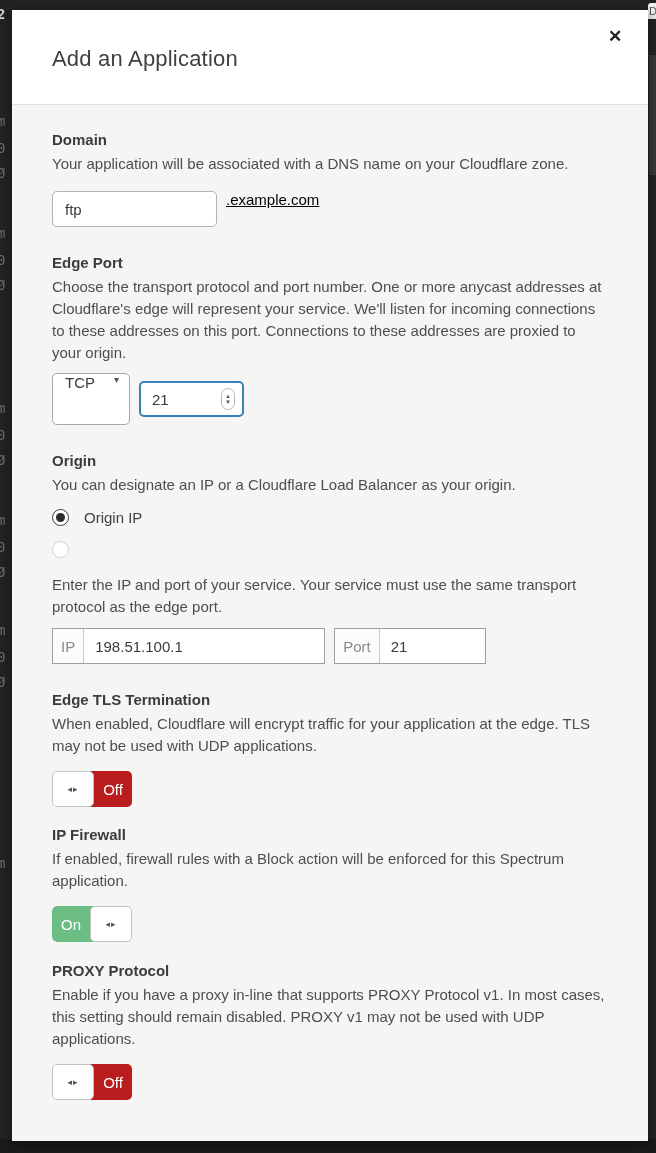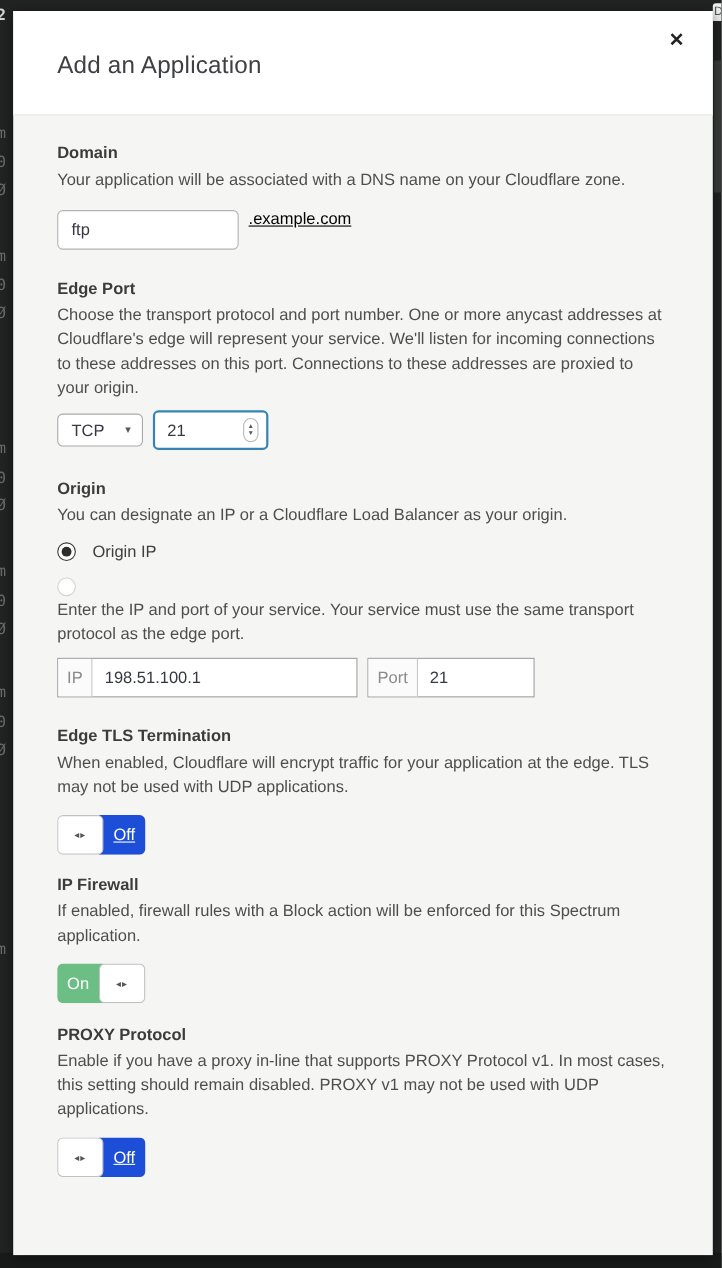--- a/index.html
+++ b/index.html
@@ -52,22 +52,22 @@
     height:36px; border:1px solid #b3b3b3; border-radius:5px; background:#fff;
     font-family:"Liberation Sans", sans-serif; font-size:15px; color:#36393f;
     padding:0 12px; outline:none;
   }
   .domain-row { display:flex; align-items:flex-start; margin-top:16px; }
   .domain-input { width:165px; }
   .domain-suffix { font-size:15px; color:#000000; margin-left:9px;text-decoration:underline; }
 
   .port-row { display:flex; align-items:center; margin-top:9px; gap:9px; }
   .select-box {
-    display:flex; align-items:center; justify-content:space-between;
-    width:78px; height:30px; border:1px solid #a9a9a9; border-radius:5px;
+    display:flex; justify-content:space-between;
+    width:78px; height:52px; border:1px solid #a9a9a9; border-radius:5px;
     background:#fff; padding:0 10px 0 12px; cursor:pointer;
     font-size:15px; color:#36393f;
   }
   .select-chevron { font-size:10px; color:#555; }
   .number-wrap {
     display:flex; align-items:center; justify-content:space-between;
     width:105px; height:36px; border:2px solid #3584b5; border-radius:5px;
     background:#fff; padding:0 7px 0 11px;
   }
   .number-wrap input {
@@ -85,21 +85,21 @@
   .radio-row { display:flex; align-items:center; margin-top:10px; height:22px; }
   .radio-outer {
     width:17px; height:17px; border-radius:50%; border:1.5px solid #3a3a3a;
     display:flex; align-items:center; justify-content:center; background:#fff; cursor:pointer;
   }
   .radio-dot { width:9px; height:9px; border-radius:50%; background:#2d2d2d; }
   .radio-outer.disabled { border-color:#d2d2d2; cursor:default; }
   .radio-label { font-size:15px; color:#3f3f3f; margin-left:15px; }
   .radio-label.disabled { color:#c2c2c2; }
 
-  .ip-desc { }
+  .ip-desc { margin-top:14px; }
   .ipport-row { display:flex; margin-top:10px; gap:9px; }
   .prefix-input { display:flex; height:36px; border:1px solid #9f9f9f; background:#fff; }
   .prefix-cell {
     display:flex; align-items:center; padding:0 8px; background:#fbfbfb;
     border-right:1px solid #c9c9c9; font-size:15px; color:#8a8a8a;
   }
   .prefix-input input {
     border:none; outline:none; font-family:"Liberation Sans", sans-serif;
     font-size:15px; color:#36393f; padding:0 11px; background:transparent;
   }
@@ -107,21 +107,21 @@
   .portfield input { width:105px; }
 
   
   .toggle { display:flex; margin-top:14px; width:84px; height:36px; border-radius:5px; overflow:hidden; cursor:pointer; }
   .toggle-half {
     width:42px; height:36px; display:flex; align-items:center; justify-content:center;
     font-size:15px;
   }
   .knob-half { background:#fff; border:1px solid #c2c2c2; border-radius:5px; z-index:2; }
   .knob-icon { font-size:9px; color:#555; letter-spacing:1px; white-space:nowrap; }
-  .off-half { background:#1d4ed8; color:#fff; margin-left:-4px; padding-left:4px; border-radius:0 5px 5px 0;text-decoration:underline; }
+  .off-half { background:#b91c1c; color:#fff; margin-left:-4px; padding-left:4px; border-radius:0 5px 5px 0; }
   .on-half  { background:#6dbe85; color:#fff; margin-right:-4px; padding-right:4px; border-radius:5px 0 0 5px; z-index:1; }
   .toggle.on .knob-half { border-radius:5px; }
 
   .gap-19 { height:19px; } .gap-20 { height:20px; }
 
   
   .footer-row { display:flex; justify-content:flex-end; margin-top:8px; padding-right:0; }
   .add-btn {
     min-width:59px; height:32px; background:#2d7cb1; color:#fff; border:none;
     border-radius:5px; font-family:"Liberation Sans", sans-serif; font-size:15px;

